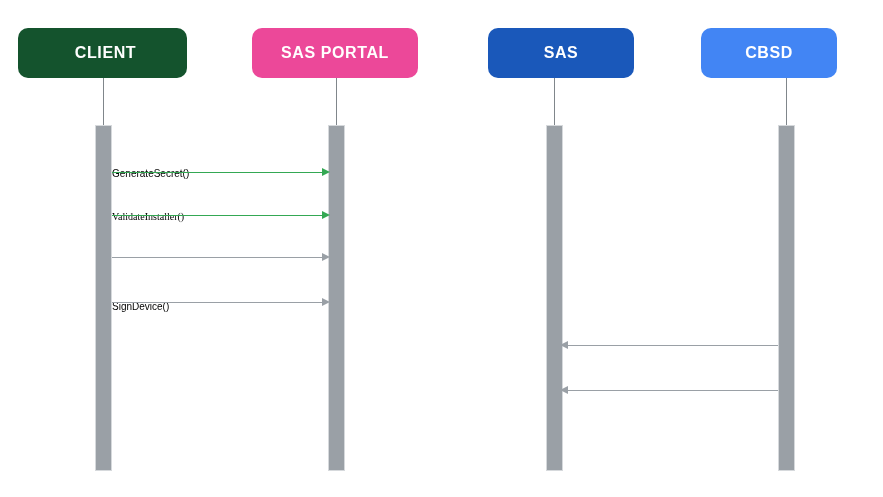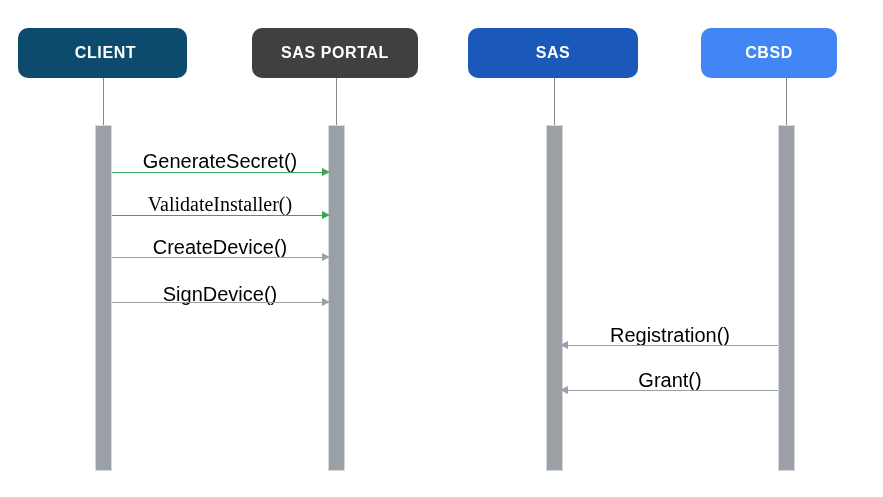--- a/index.html
+++ b/index.html
@@ -16,21 +16,21 @@
   .canvas{position:relative;width:883px;height:497px;background:#fff;}
 
   
   .actor{
     position:absolute;top:28px;height:50px;border-radius:10px;
     display:flex;align-items:center;justify-content:center;
     color:#fff;font-weight:bold;font-size:16px;letter-spacing:.6px;
   }
   .actor-client{left:18px;width:169px;}
   .actor-sas-portal{left:252px;width:166px;}
-  .actor-sas{left:468px;width:170px;}
+  .actor-sas{left:488px;width:146px;}
   .actor-cbsd{left:701px;width:136px;}
 
   
   .lifeline{position:absolute;top:78px;height:48px;width:1px;background:var(--lifeline);}
   .ll-client{left:103px;}
   .ll-sas-portal{left:336px;}
   .ll-sas{left:554px;}
   .ll-cbsd{left:786px;}
 
   
@@ -38,21 +38,21 @@
     position:absolute;top:125px;height:346px;width:17px;
     background:var(--bar-fill);border:1px solid var(--bar-border);
   }
   .act-client{left:95px;}
   .act-sas-portal{left:328px;}
   .act-sas{left:546px;}
   .act-cbsd{left:778px;}
 
   
   .msg-label{
-    position:absolute;font-size:20px;text-align:center;white-space:nowrap;
+    position:absolute;font-size:10px;text-align:left;white-space:nowrap;margin-top:18px;
   }
   .msg-line{position:absolute;height:0;border-top:1.5px solid;}
   .msg-line .head{
     position:absolute;top:-5px;width:0;height:0;border:4.5px solid transparent;
   }
   .msg-line .head.right{right:-2px;border-right:none;border-left-width:8px;}
   .msg-line .head.left{left:-2px;border-left:none;border-right-width:8px;}
   .green.msg-line{border-top-color:var(--green);}
   .green.msg-line .head.right{border-left-color:var(--green);}
   .gray.msg-line{border-top-color:var(--gray-arrow);}
@@ -69,24 +69,24 @@
   .m3-label{top:236px;} .m3-line{top:257px;}
   .m4-label{top:283px;} .m4-line{top:302px;}
   .m5-label{top:324px;} .m5-line{top:345px;}
   .m6-label{top:369px;} .m6-line{top:390px;}
 </style>
 </head>
 <body>
 
 <div class="canvas">
 
-  <div class="actor actor-client" style="background: #0c4a6e; padding-left: 6px;">
+  <div class="actor actor-client" style="background: #14532d; padding-left: 6px;">
     <span>CLIENT</span>
   </div>
-  <div class="actor actor-sas-portal" style="background: #404040; text-align: center;">
+  <div class="actor actor-sas-portal" style="background: #ec4899; text-align: center;">
     <span>SAS PORTAL</span>
   </div>
   <div class="actor actor-sas" style="background: rgb(26, 88, 186);">
     <span>SAS</span>
   </div>
   <div class="actor actor-cbsd" style="background: rgb(66, 133, 244);">
     <span>CBSD</span>
   </div>
 
   <div class="lifeline ll-client"></div>
@@ -102,33 +102,30 @@
   <div class="msg-label green mcol-left m1-label">GenerateSecret()</div>
   <div class="msg-line green mcol-left m1-line">
     <i class="head right"></i>
   </div>
 
   <div class="msg-label green mcol-left m2-label">ValidateInstaller()</div>
   <div class="msg-line green mcol-left m2-line">
     <i class="head right"></i>
   </div>
 
-  <div class="msg-label gray mcol-left m3-label">CreateDevice()</div>
   <div class="msg-line gray mcol-left m3-line">
     <i class="head right"></i>
   </div>
 
   <div class="msg-label gray mcol-left m4-label">SignDevice()</div>
   <div class="msg-line gray mcol-left m4-line">
     <i class="head right"></i>
   </div>
 
-  <div class="msg-label gray mcol-right m5-label">Registration()</div>
   <div class="msg-line gray mcol-right m5-line">
     <i class="head left"></i>
   </div>
 
-  <div class="msg-label gray mcol-right m6-label">Grant()</div>
   <div class="msg-line gray mcol-right m6-line">
     <i class="head left"></i>
   </div>
 
 </div>
 
 </body></html>

